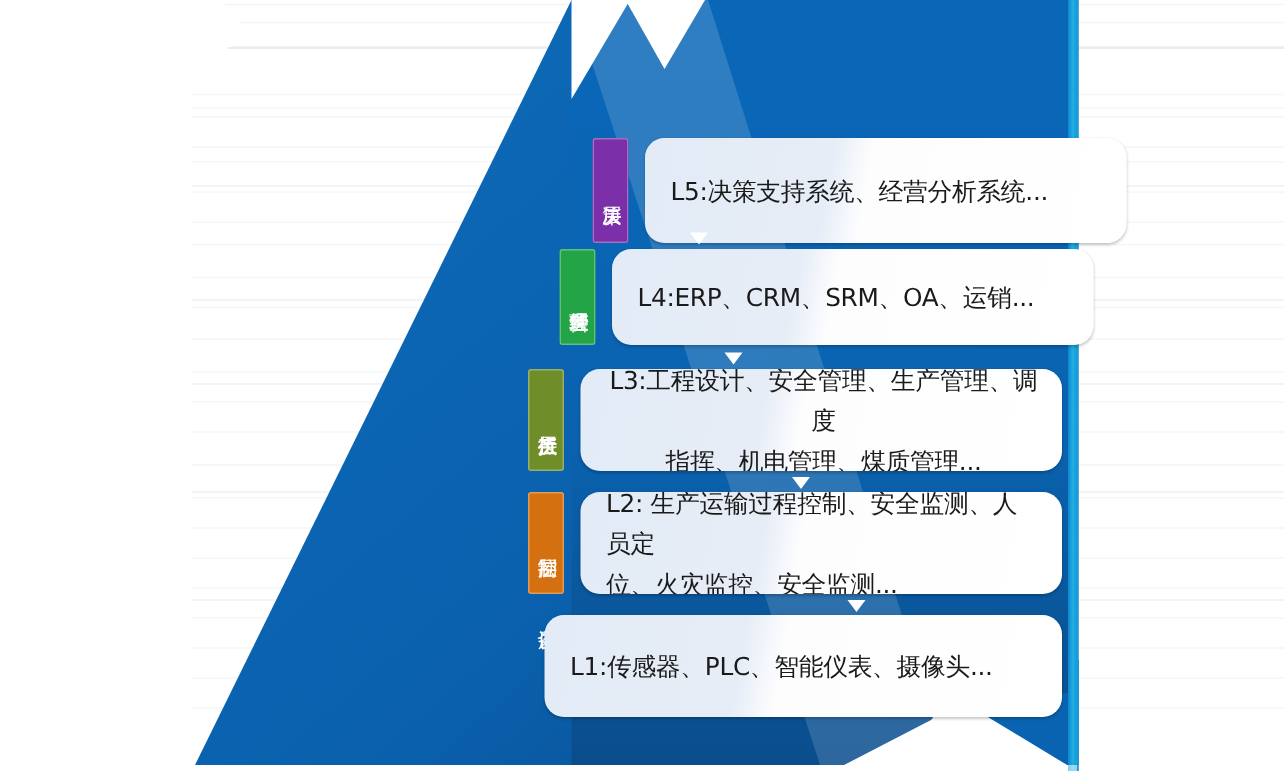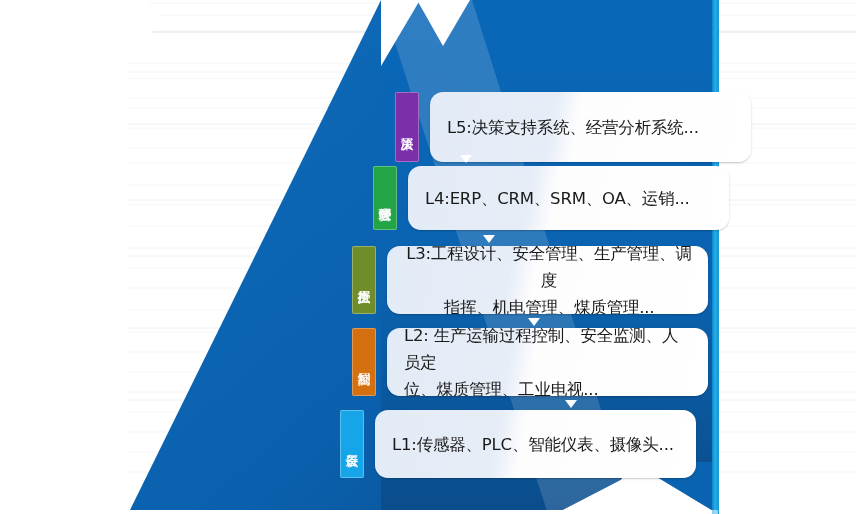--- a/index.html
+++ b/index.html
@@ -213,26 +213,26 @@
         <div class="card-text">L3:工程设计、安全管理、生产管理、调度
 指挥、机电管理、煤质管理...</div>
       </div>
     </div>
     <div class="tick" style="left:528px; top:318px;"></div>
 
     <div class="row" style="left:352px; top:328px; width:356px; height:68px;">
       <div class="badge" style="background: rgb(212, 112, 15);">控制层</div>
       <div class="card">
         <div class="card-text">L2: 生产运输过程控制、安全监测、人员定
-位、煤质管理、工业电视...</div>
+位、火灾监控、安全监测...</div>
       </div>
     </div>
     <div class="tick" style="left:565px; top:400px;"></div>
 
-    <div class="row" style="left:340px; top:410px; width:356px; height:68px;">
+    <div class="row" style="left:352px; top:410px; width:356px; height:68px;flex-direction:column;">
       <div class="badge" style="background: rgb(22, 165, 232);">设备层</div>
       <div class="card">
         <div class="card-text">L1:传感器、PLC、智能仪表、摄像头...</div>
       </div>
     </div>
 
   </div>
 </div>
 
 </body></html>

